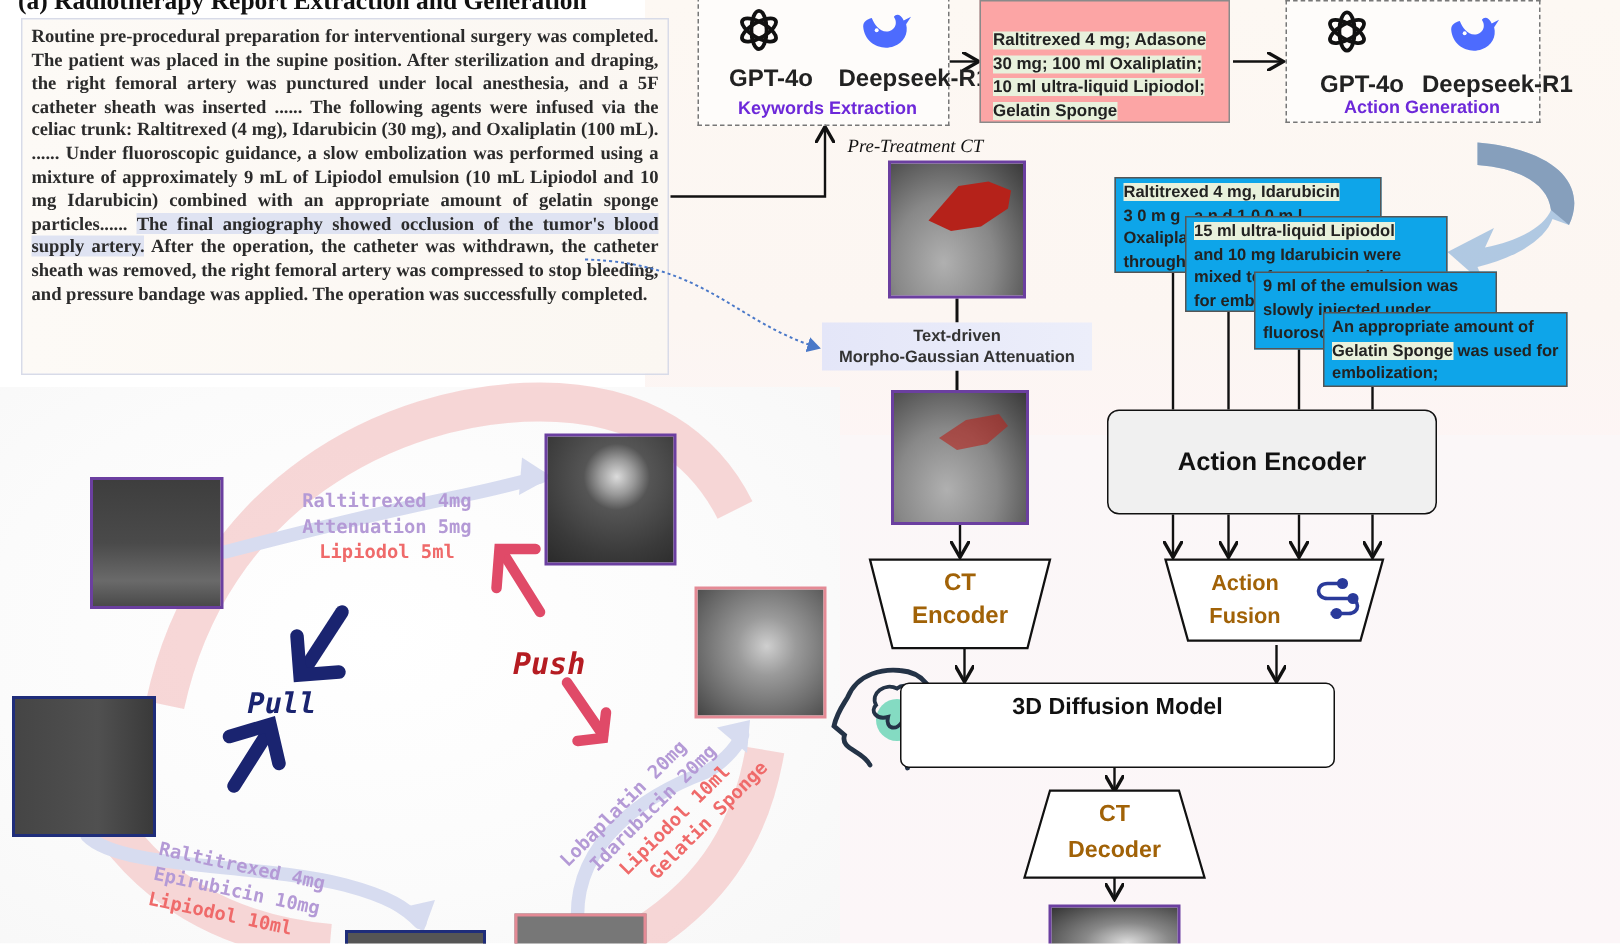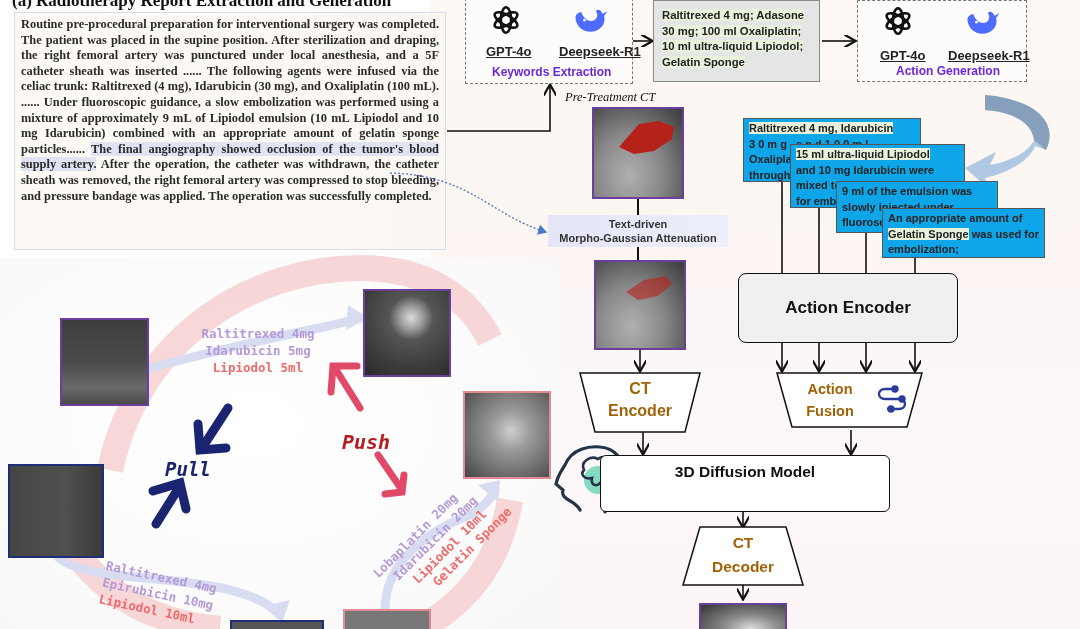--- a/index.html
+++ b/index.html
@@ -22,26 +22,26 @@
   
   .report { left: 14px; top: 12px; width: 432px; height: 238px; border: 1px solid #d8dbe8;
     background: linear-gradient(90deg, #fdfaf6 0%, #fbf7f2 100%);
     padding: 4px 6px; font-family: "Liberation Serif", serif; font-weight: bold; font-size: 12.4px;
     line-height: 15.6px; color: #2b2b2b; text-align: justify; }
   .report .hl { background: #dfe3f2; }
 
   
   .llm-box { border: 1.3px dashed #777; background: rgba(255,255,255,0.6); }
   .llm-logo { position: absolute; width: 34px; height: 34px; }
-  .llm-name { position: absolute; font-size: 13px; font-weight: bold; color: #222; white-space: nowrap; text-decoration: underline; }
+  .llm-name { position: absolute; font-size: 16px; font-weight: bold; color: #222; white-space: nowrap; }
   .llm-caption { position: absolute; font-size: 12px; font-weight: bold; color: #6d28d9; white-space: nowrap; }
 
   
   .kw-box { left: 653px; top: 0px; width: 167px; height: 82px; border: 1.5px solid #8a8a8a;
-    background: #e5e5e5; padding: 7px 8px; font-size: 11.3px; font-weight: bold; line-height: 15.5px; color: #222; }
+    background: #fca5a5; padding: 19px 8px; font-size: 11.3px; font-weight: bold; line-height: 15.5px; color: #222; }
   .kw-box span.hl { background: #e8f1dc; }
 
   
   .card { background: #0ea5e9; border: 1.5px solid #555; font-size: 11px; font-weight: bold; line-height: 15.5px;
     color: #222; padding: 2px 5px; overflow: hidden; }
   .card .g { background: #e8f1dc; }
 
   
   .ct { border: 2.5px solid #6b3fa0; overflow: hidden; }
   .ct-navy { border: 2.5px solid #1f2d7a; overflow: hidden; }
@@ -280,21 +280,21 @@
 
 <div class="abs ct" style="left:60px;top:318px;width:89px;height:88px;background: linear-gradient(180deg,#3e3e3e 0%,#4a4a4a 50%,#6a6a6a 80%,#4a4a4a 100%);"></div>
 <div class="abs ct" style="left:363px;top:289px;width:88px;height:88px;background: radial-gradient(circle at 55% 32%, #dcdcdc 0%, #9a9a9a 16%, #555 30%, #3a3a3a 70%, #2a2a2a 100%);"></div>
 <div class="abs ct-pink" style="left:463px;top:391px;width:88px;height:88px;background: radial-gradient(ellipse at 55% 45%, #cfcfcf 0%, #9a9a9a 30%, #6a6a6a 70%, #444 100%);"></div>
 <div class="abs ct-navy" style="left:8px;top:464px;width:96px;height:94px;background: linear-gradient(90deg,#454545 0%,#505050 60%,#3a3a3a 100%);"></div>
 <div class="abs ct-navy" style="left:230px;top:620px;width:94px;height:12px;background:#555;"></div>
 <div class="abs ct-pink" style="left:343px;top:609px;width:88px;height:24px;background:#777;"></div>
 
 <div class="abs mono" style="left:188px;top:325px;font-size:12.5px;line-height:17px;text-align:center;width:140px;">
   <div class="purple">Raltitrexed 4mg</div>
-  <div class="purple">Idarubicin 5mg</div>
+  <div class="purple">Attenuation 5mg</div>
   <div class="salmon">Lipiodol 5ml</div>
 </div>
 
 <div class="abs mono" style="left:108px;top:557px;font-size:12.5px;line-height:17px;transform:rotate(12deg);transform-origin:left top;">
   <div class="purple">Raltitrexed 4mg</div>
   <div class="purple">Epirubicin 10mg</div>
   <div class="salmon">Lipiodol 10ml</div>
 </div>
 
 <div class="abs mono" style="left:370px;top:570px;font-size:12.5px;line-height:16px;transform:rotate(-45deg);transform-origin:left top;">

